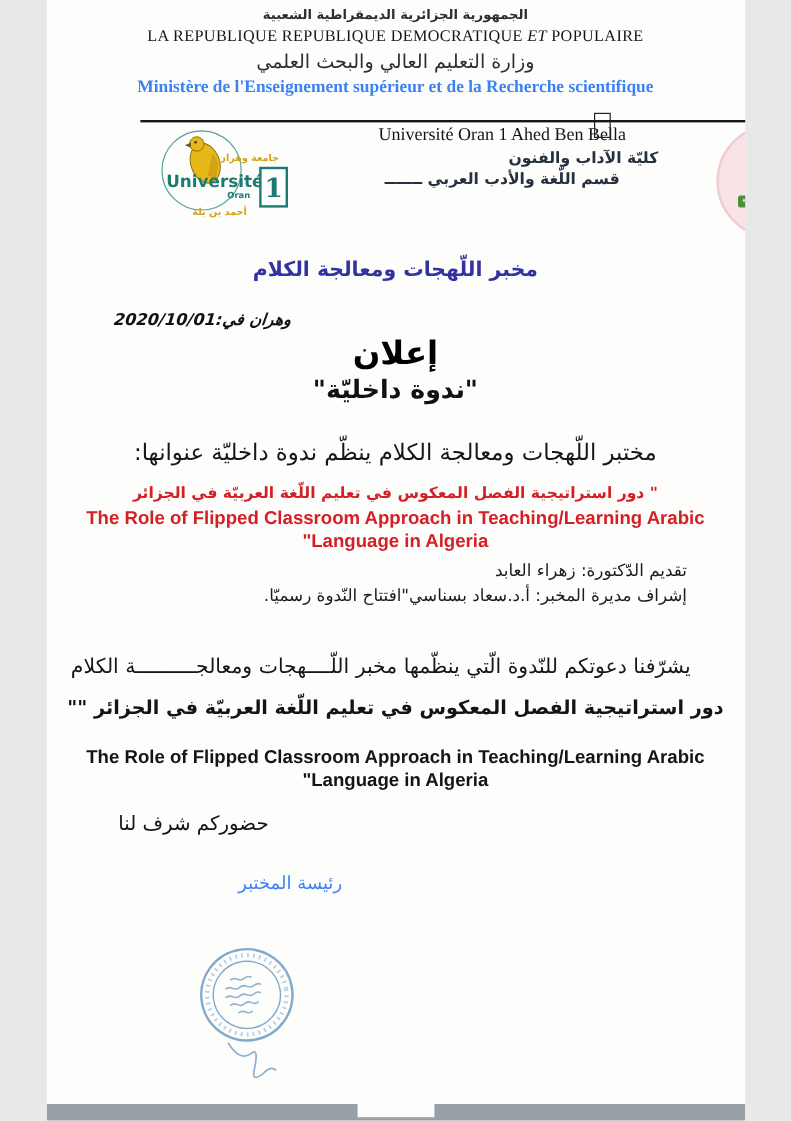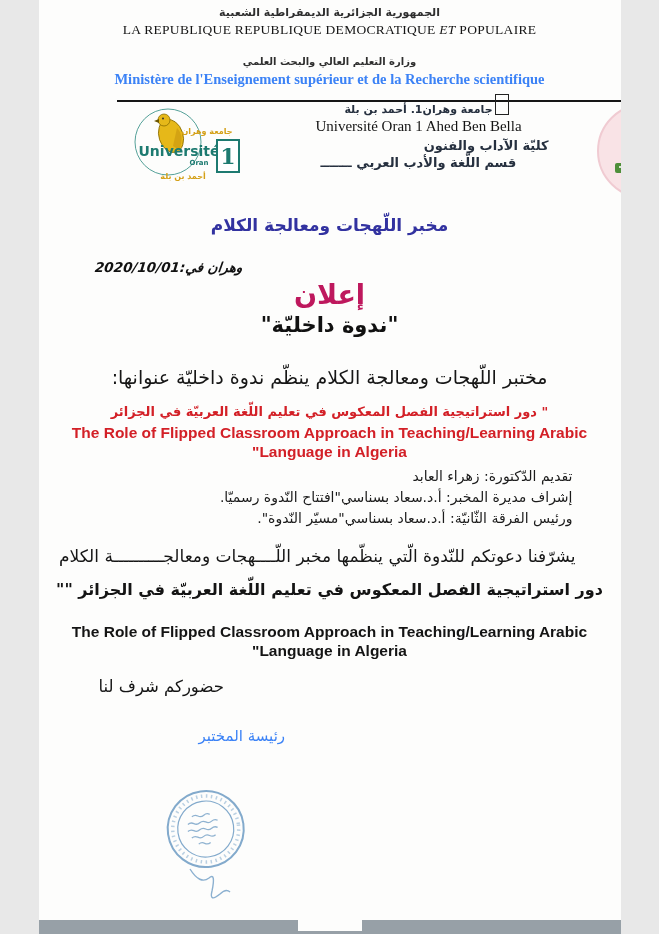--- a/index.html
+++ b/index.html
@@ -8,34 +8,34 @@
     background:#fdfdfc;overflow:hidden;
     font-family:"DejaVu Sans",sans-serif;color:#1d1d1d;
   }
   .abs{position:absolute;}
   .center{left:0;right:0;text-align:center;}
   
   .hdr{top:6px;}
   .hdr-ar1{font-size:11px;font-weight:600;color:#2e2e2e;}
   .hdr-fr1{font-family:"Liberation Serif","DejaVu Serif",serif;font-size:13.5px;letter-spacing:.3px;margin-top:3px;color:#141414;}
   .hdr-fr1 .et{font-style:italic;}
-  .hdr-ar2{font-size:10px;font-weight:700;margin-top:18px;color:#2e2e2e;}
+  .hdr-ar2{font-size:16px;font-weight:400;margin-top:4px;color:#2e2e2e;}
   .hdr-fr2{font-family:"Liberation Serif","DejaVu Serif",serif;font-size:14.5px;font-weight:700;margin-top:4px;color:#3b82f6;}
   .rule{top:100px;left:78px;width:524px;border-top:2px solid #161616;height:0;}
   
   .inst{top:103px;left:250px;width:260px;text-align:center;}
   .inst-ar1{font-size:11px;font-weight:700;color:#26303f;}
   .inst-fr{font-family:"Liberation Serif","DejaVu Serif",serif;font-size:15px;color:#141414;margin-top:2px;}
   .inst-ar2{font-size:13px;font-weight:700;color:#26303f;margin-top:3px;text-align:right;}
   .inst-ar3{font-size:13px;font-weight:700;color:#26303f;margin-top:2px;}
   .glyph-box{top:94px;left:456px;width:12px;height:19px;border:1.5px solid #222;}
   
   .lab-title{top:215px;font-size:17px;font-weight:600;color:#3232a0;}
   .date-line{top:259px;left:56px;direction:rtl;font-size:13.5px;font-weight:700;font-style:italic;transform:skewX(-6deg);color:#111;}
-  .announce{top:279px;font-size:27px;font-weight:700;color:#be185d;}
+  .announce{top:279px;font-size:27px;font-weight:700;color:#000000;}
   .subtitle{top:313px;font-size:21px;font-weight:700;color:#111;}
   .organizer{top:366px;font-size:19px;font-weight:500;color:#161616;}
   
   .topic-red{top:404px;}
   .topic-ar-red{font-size:13px;font-weight:700;color:#d32027;margin-bottom:4px;}
   .topic-en-red{font-family:"Liberation Sans","DejaVu Sans",sans-serif;font-size:15.5px;font-weight:700;color:#d32027;line-height:19px;}
   
   .details{top:466px;right:48px;direction:rtl;text-align:right;font-size:14px;line-height:21px;color:#1b1b1b;}
   
   .invitation{top:546px;right:45px;direction:rtl;white-space:nowrap;font-size:17px;color:#161616;}
@@ -77,21 +77,20 @@
     </g>
     <text x="84" y="28" font-size="8" font-weight="bold" fill="#d4a017" text-anchor="middle" font-family="DejaVu Sans, sans-serif">جامعة وهران</text>
     <text x="56" y="50" font-size="14" font-weight="bold" fill="#1d7a70" text-anchor="middle" font-family="DejaVu Sans, sans-serif">Université</text>
     <text x="76" y="59" font-size="7" font-weight="bold" fill="#1d7a70" text-anchor="middle" font-family="DejaVu Sans, sans-serif">Oran</text>
     <rect x="94" y="34" width="22" height="32" fill="#ffffff" stroke="#1d7a70" stroke-width="2"></rect>
     <text x="105" y="58" font-size="22" font-weight="bold" fill="#1d7a70" text-anchor="middle" font-family="DejaVu Serif, serif">1</text>
     <text x="60" y="73" font-size="8" font-weight="bold" fill="#d4a017" text-anchor="middle" font-family="DejaVu Sans, sans-serif">أحمد بن بلة</text>
   </svg>
 
   <div class="abs inst">
-    <div class="inst-ar1" dir="rtl">جامعة وهران1. أحمد بن بلة</div>
     <div class="inst-fr">Université Oran 1 Ahed Ben Bella</div>
     <div class="inst-ar2" dir="rtl">كليّة الآداب والفنون</div>
     <div class="inst-ar3" dir="rtl">قسم اللّغة والأدب العربي ـــــــ</div>
   </div>
 
   <div class="abs glyph-box"></div>
 
   <svg class="abs" style="top:102px;left:557px;" width="98" height="98" viewBox="0 0 98 98">
     <circle cx="49" cy="49" r="47" fill="#f9e3e6" stroke="#f0cbd2" stroke-width="2"></circle>
     <g>
@@ -121,21 +120,20 @@
 
   <div class="abs center topic-red">
     <div class="topic-ar-red" dir="rtl">" دور استراتيجية الفصل المعكوس في تعليم اللّغة العربيّة في الجزائر</div>
     <div class="topic-en-red">The Role of Flipped Classroom Approach in Teaching/Learning Arabic</div>
     <div class="topic-en-red">"Language in Algeria</div>
   </div>
 
   <div class="abs details">
     <div>تقديم الدّكتورة: زهراء العابد</div>
     <div>إشراف مديرة المخبر: أ.د.سعاد بسناسي"افتتاح النّدوة رسميّا.</div>
-    <div>ورئيس الفرقة الثّانيّة: أ.د.سعاد بسناسي"مسيّر النّدوة".</div>
   </div>
 
   <div class="abs invitation">يشرّفنا دعوتكم للنّدوة الّتي ينظّمها مخبر اللّــــهجات ومعالجــــــــــة الكلام</div>
 
   <div class="abs center topic-black">
     <div class="topic-ar-black" dir="rtl">دور استراتيجية الفصل المعكوس في تعليم اللّغة العربيّة في الجزائر ""</div>
     <div class="topic-en-black">The Role of Flipped Classroom Approach in Teaching/Learning Arabic</div>
     <div class="topic-en-black">"Language in Algeria</div>
   </div>
 

